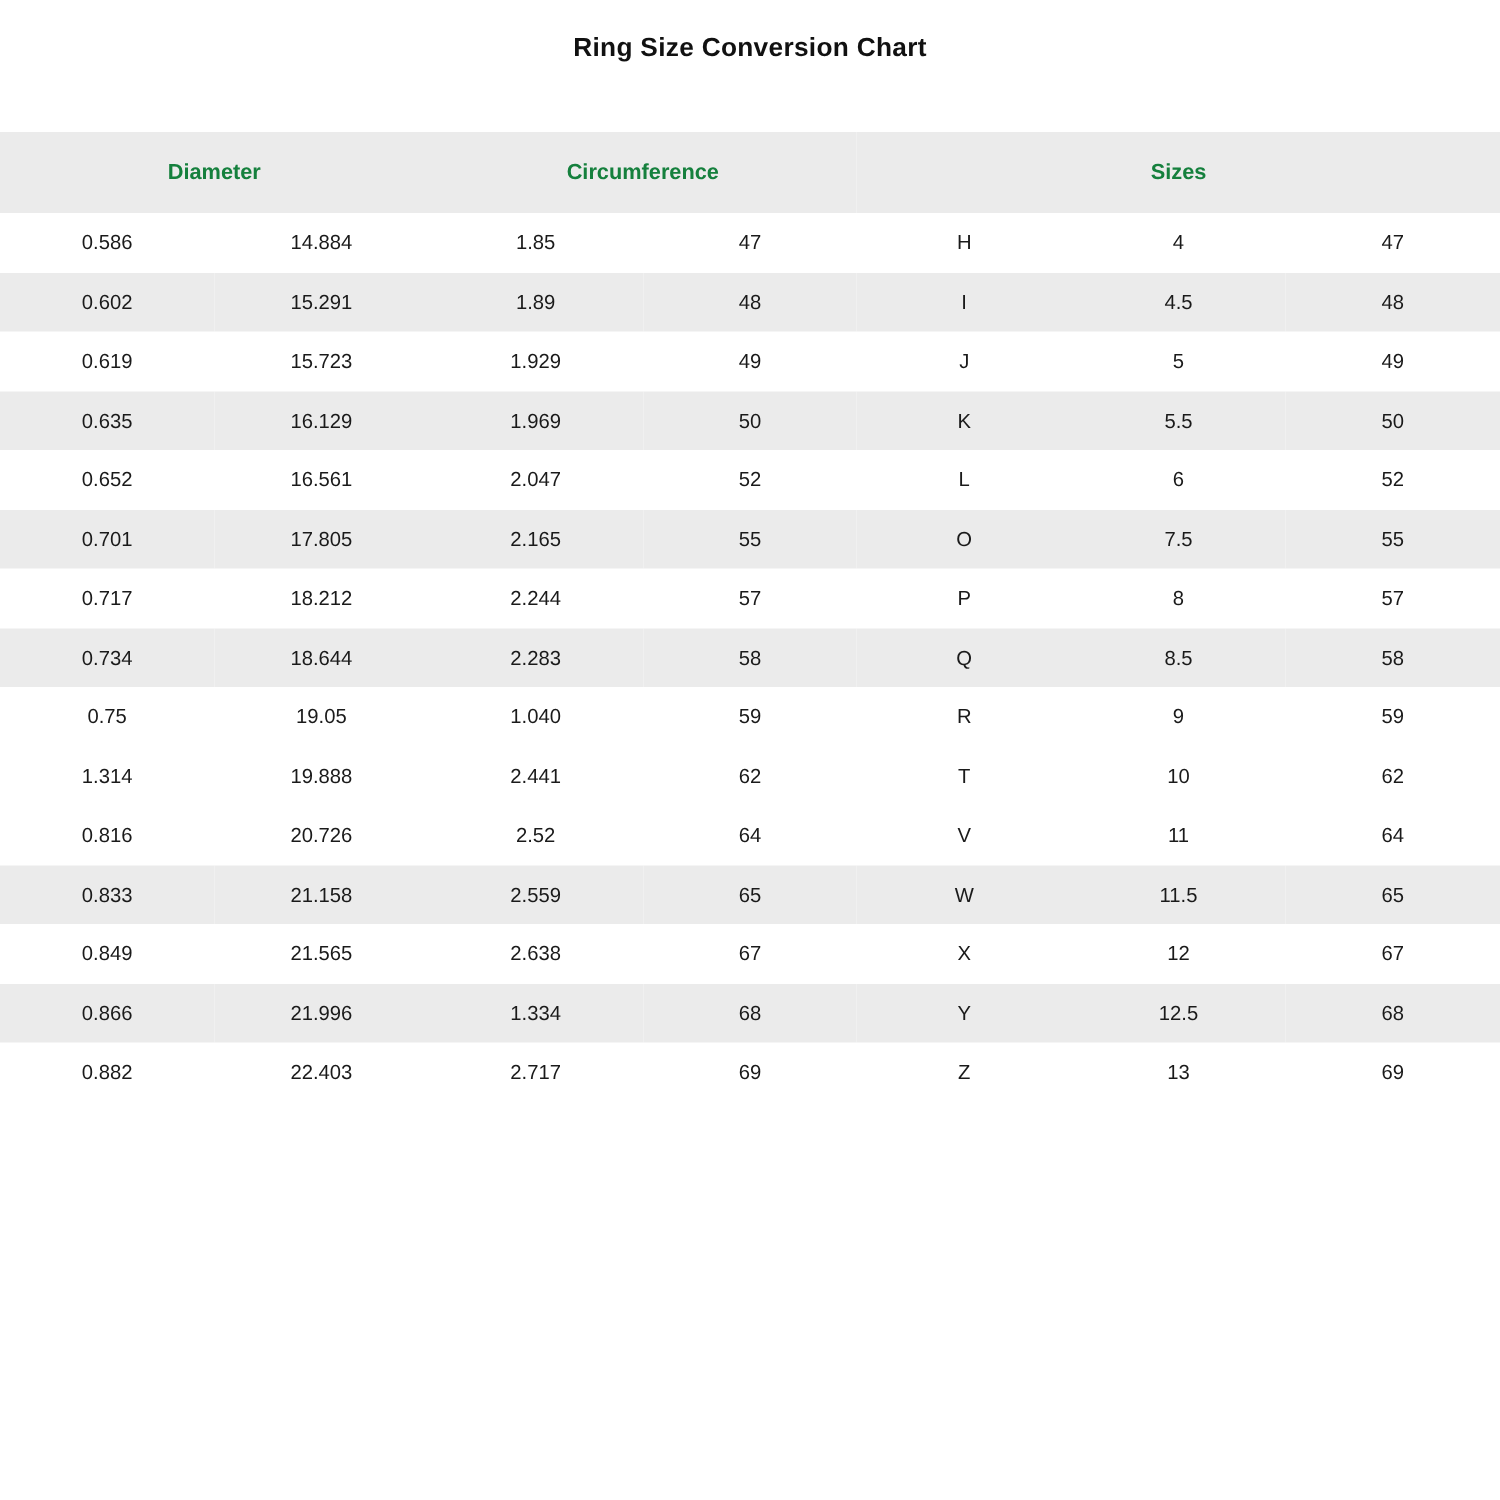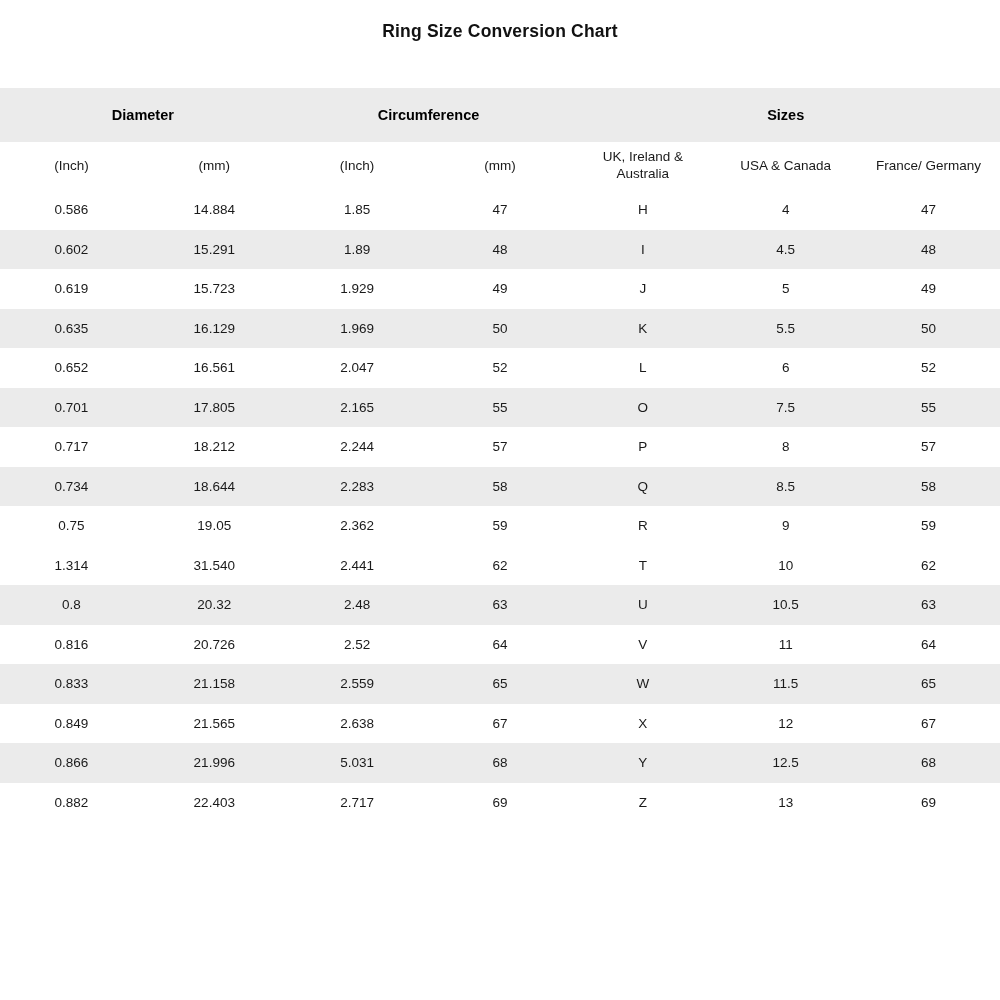--- a/index.html
+++ b/index.html
@@ -35,21 +35,21 @@
     vertical-align: middle;
     padding: 0 6px;
     font-size: 13.5px;
     color: #1a1a1a;
   }
   tr.group-header-row th {
     height: 54px;
     background: #ebebeb;
     font-size: 14.5px;
     font-weight: 700;
-    color: #000000;
+    color: #15803d;
   }
   tr.sub-header-row th {
     height: 48px;
     background: #ffffff;
     font-weight: 400;
     line-height: 1.25;
   }
   tbody td { height: 39.5px; font-weight: 400; }
   tbody tr.stripe td { background: #ebebeb; }
 </style>
@@ -59,29 +59,20 @@
 <div class="page">
   <h1 class="chart-title">Ring Size Conversion Chart</h1>
 
   <table class="conversion-table">
     <thead>
       <tr class="group-header-row">
         <th colspan="2">Diameter</th>
         <th colspan="2">Circumference</th>
         <th colspan="3">Sizes</th>
       </tr>
-      <tr class="sub-header-row">
-        <th>(Inch)</th>
-        <th>(mm)</th>
-        <th>(Inch)</th>
-        <th>(mm)</th>
-        <th>UK, Ireland &amp; Australia</th>
-        <th>USA &amp; Canada</th>
-        <th>France/ Germany</th>
-      </tr>
     </thead>
     <tbody>
         <tr>
           <td>0.586</td>
           <td>14.884</td>
           <td>1.85</td>
           <td>47</td>
           <td>H</td>
           <td>4</td>
           <td>47</td>
@@ -145,43 +136,34 @@
           <td>18.644</td>
           <td>2.283</td>
           <td>58</td>
           <td>Q</td>
           <td>8.5</td>
           <td>58</td>
         </tr>
         <tr>
           <td>0.75</td>
           <td>19.05</td>
-          <td>2.362</td>
+          <td>1.040</td>
           <td>59</td>
           <td>R</td>
           <td>9</td>
           <td>59</td>
         </tr>
         <tr>
           <td>1.314</td>
-          <td>31.540</td>
+          <td>19.888</td>
           <td>2.441</td>
           <td>62</td>
           <td>T</td>
           <td>10</td>
           <td>62</td>
-        </tr>
-        <tr class="stripe">
-          <td>0.8</td>
-          <td>20.32</td>
-          <td>2.48</td>
-          <td>63</td>
-          <td>U</td>
-          <td>10.5</td>
-          <td>63</td>
         </tr>
         <tr>
           <td>0.816</td>
           <td>20.726</td>
           <td>2.52</td>
           <td>64</td>
           <td>V</td>
           <td>11</td>
           <td>64</td>
         </tr>
@@ -199,21 +181,21 @@
           <td>21.565</td>
           <td>2.638</td>
           <td>67</td>
           <td>X</td>
           <td>12</td>
           <td>67</td>
         </tr>
         <tr class="stripe">
           <td>0.866</td>
           <td>21.996</td>
-          <td>5.031</td>
+          <td>1.334</td>
           <td>68</td>
           <td>Y</td>
           <td>12.5</td>
           <td>68</td>
         </tr>
         <tr>
           <td>0.882</td>
           <td>22.403</td>
           <td>2.717</td>
           <td>69</td>

